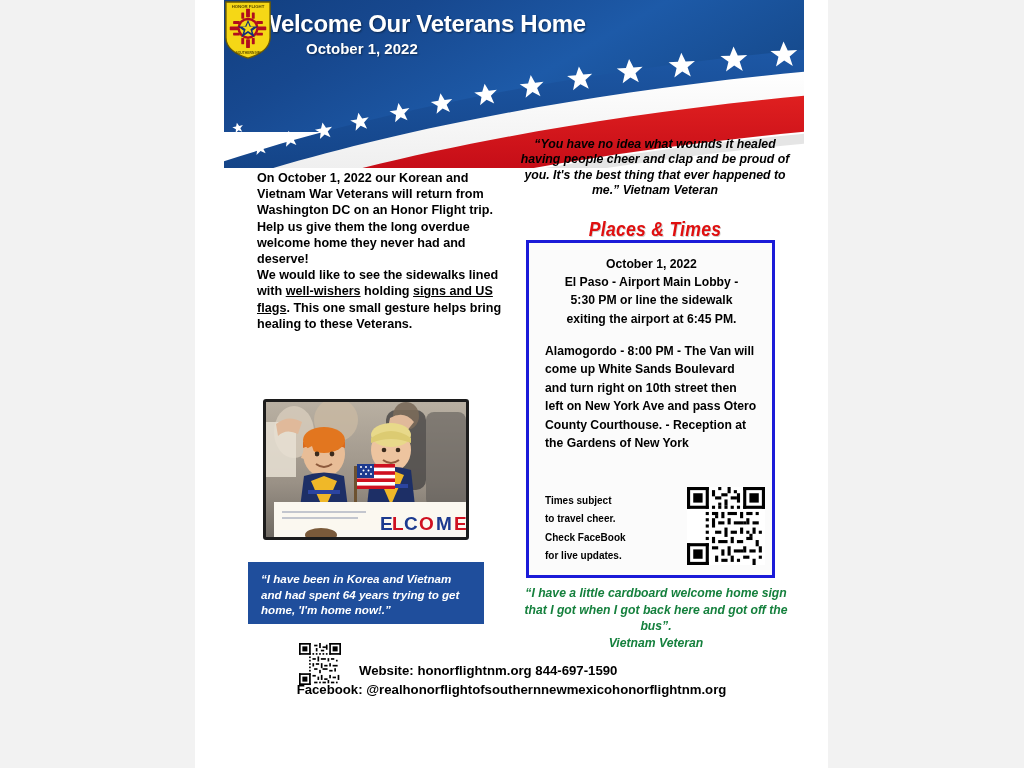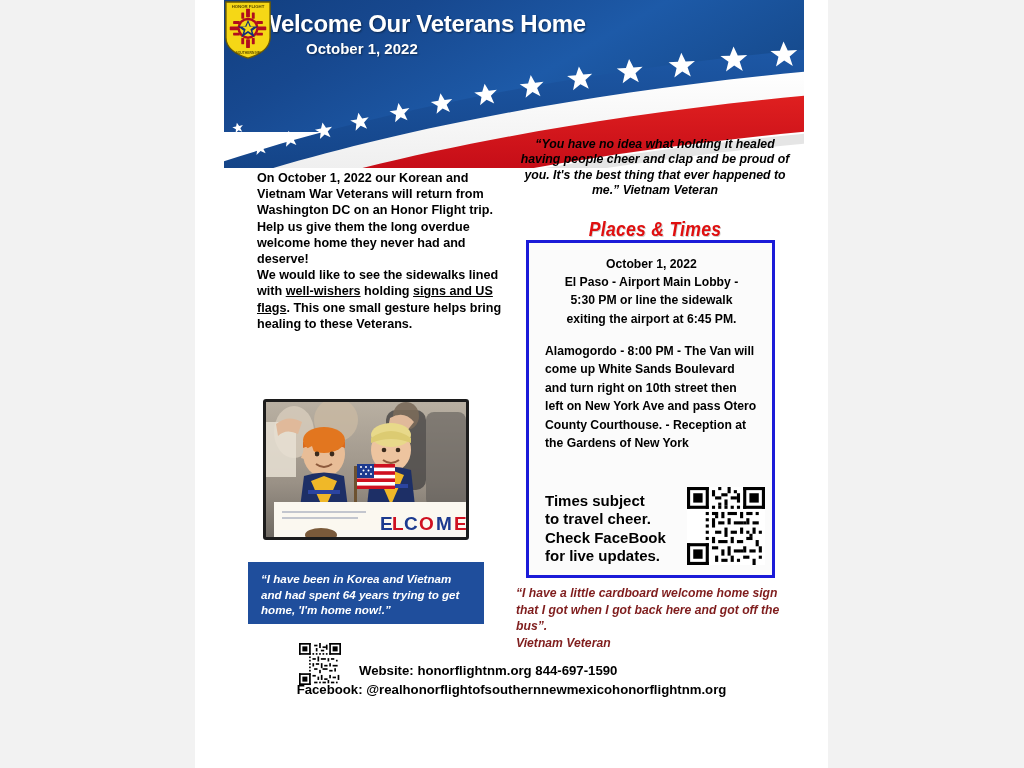--- a/index.html
+++ b/index.html
@@ -143,36 +143,36 @@
   }
   #pb-bottom {
     position: absolute;
     left: 16px; bottom: 10px;
     width: 220px;
     display: flex;
     align-items: flex-end;
     justify-content: space-between;
   }
   #pb-note {
-    font-size: 15px;
+    font-size: 10px;
     font-weight: bold;
     line-height: 18.2px;
     color: #000;
   }
 
   #bottom-quote {
     position: absolute;
     left: 321px; top: 585px;
     width: 280px;
-    text-align: left;
+    text-align: center;
     font-size: 12.2px;
     font-weight: bold;
     font-style: italic;
     line-height: 16.5px;
-    color: #7f1d1d;
+    color: #15803d;
   }
   #bq-attr { margin-top: 0px; }
 
   
   #footer-qr { position: absolute; left: 104px; top: 643px; }
   #footer-web {
     position: absolute; left: 164px; top: 663px;
     font-size: 13.2px; font-weight: bold; color: #000;
     white-space: nowrap;
     text-align: right;
@@ -388,21 +388,21 @@
       <text x="170" y="128" font-family="Liberation Sans, sans-serif" font-size="19" font-weight="bold" fill="#1c3a8f">M</text>
       <text x="188" y="128" font-family="Liberation Sans, sans-serif" font-size="19" font-weight="bold" fill="#cf1020">E</text>
       <ellipse cx="55" cy="133" rx="16" ry="7" fill="#7a5a3a"></ellipse>
     </svg>
   </div>
 
   <div id="blue-quote">
     <span>“I have been in Korea and Vietnam and had spent 64 years trying to get home, 'I'm home now!.”</span>
   </div>
 
-  <div id="top-quote">“You have no idea what holding it healed having people cheer and clap and be proud of you. It's the best thing that ever happened to me.”  Vietnam Veteran</div>
+  <div id="top-quote">“You have no idea what wounds it healed having people cheer and clap and be proud of you. It's the best thing that ever happened to me.”  Vietnam Veteran</div>
 
   <div id="places-title">Places &amp; Times</div>
 
   <div id="places-box">
     <div class="pb-center">
       <div>October 1, 2022</div>
       <div>El Paso - Airport Main Lobby -</div>
       <div>5:30 PM or line the sidewalk</div>
       <div>exiting the airport at 6:45 PM.</div>
     </div>

